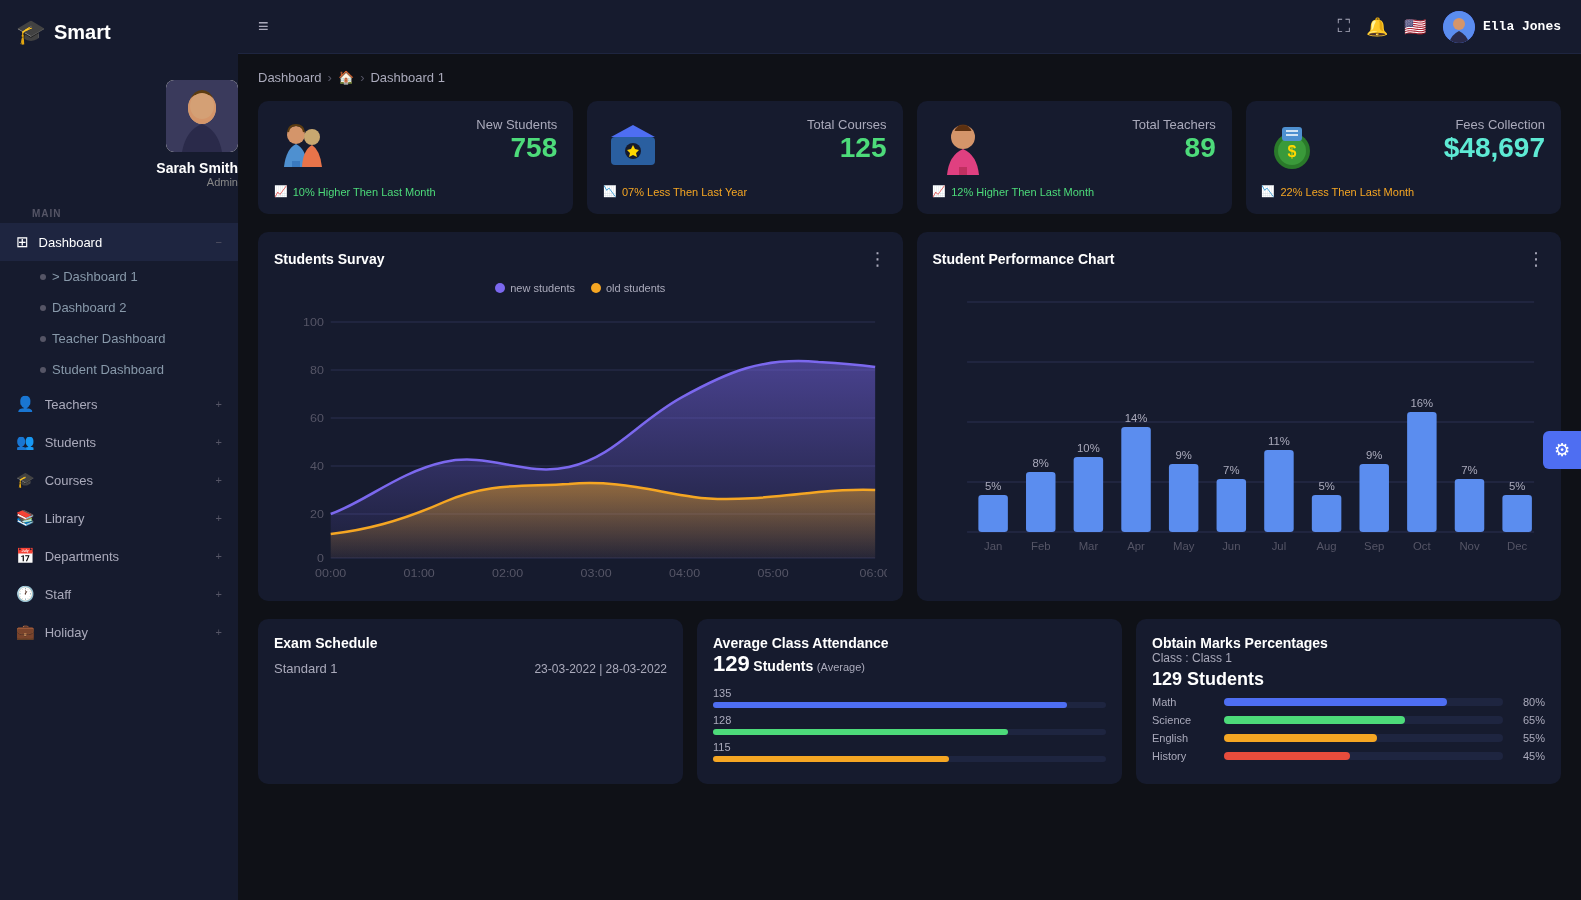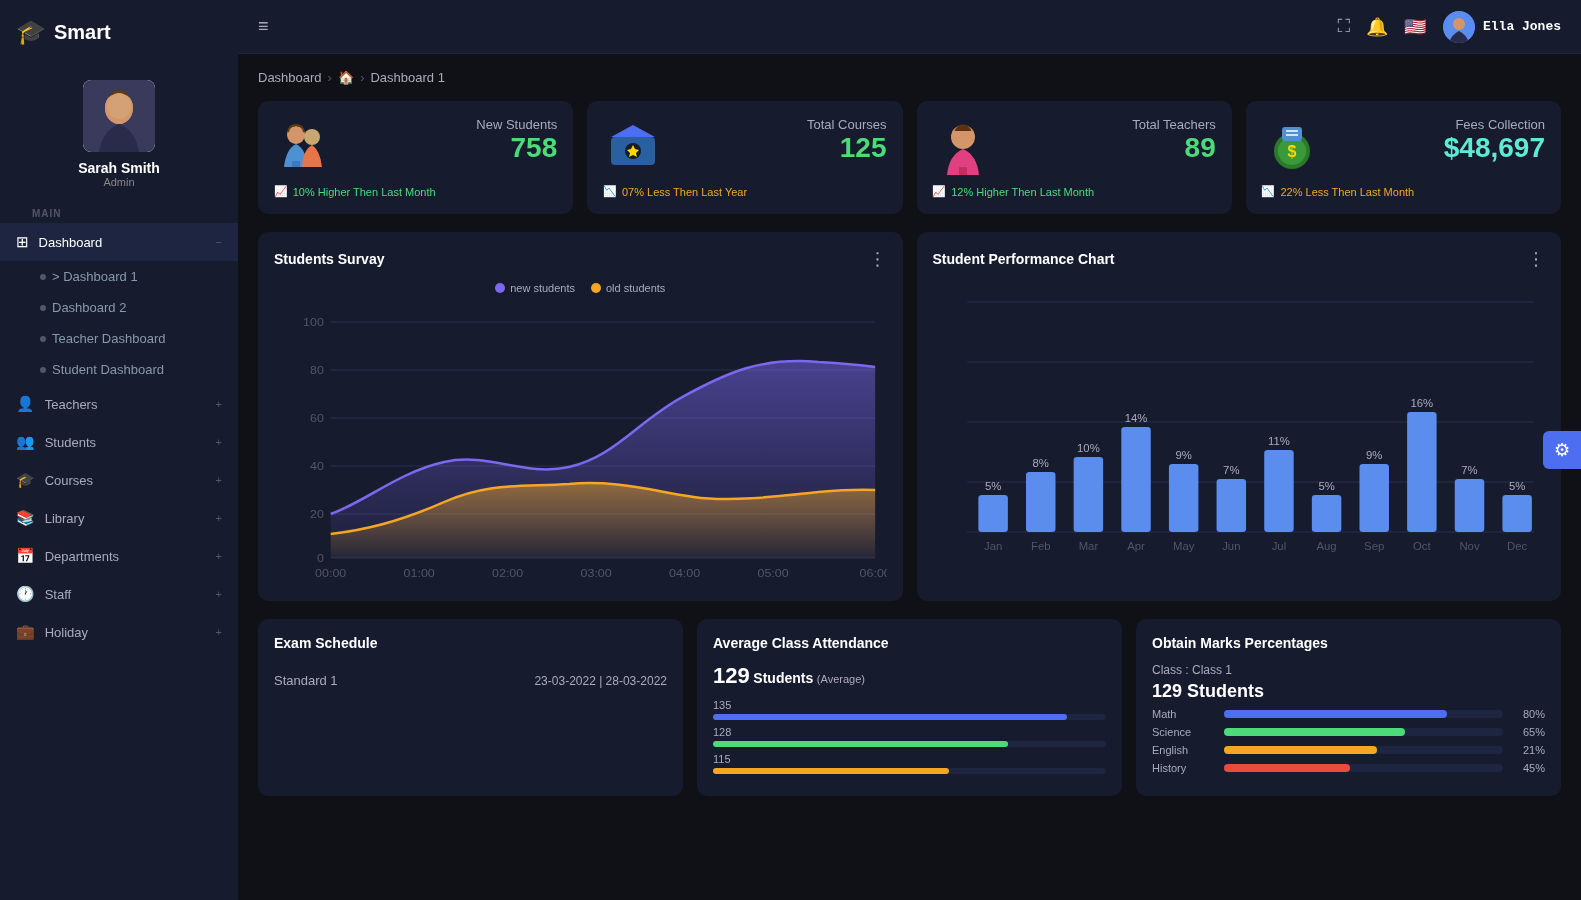--- a/index.html
+++ b/index.html
@@ -3,21 +3,21 @@
   <meta charset="utf-8">
   <style>
     * { box-sizing: border-box; margin: 0; padding: 0; }
     body { font-family: 'Segoe UI', Arial, sans-serif; background: #0f1117; color: #fff; display: flex; height: 100vh; overflow: hidden; font-size: 13px; }
 
     
     .sidebar { width: 238px; min-width: 238px; background: #161b2e; display: flex; flex-direction: column; overflow-y: auto; }
     .sidebar-logo { display: flex; align-items: center; gap: 8px; padding: 18px 16px; }
     .sidebar-logo-icon { font-size: 24px; }
     .sidebar-logo-text { font-size: 20px; font-weight: 700; color: #fff; }
-    .sidebar-profile { display: flex; flex-direction: column; align-items: center; padding: 16px 0 8px; }
+    .sidebar-profile { display: flex; flex-direction: column; align-items: flex-end; padding: 16px 0 8px; }
     .sidebar-avatar { width: 72px; height: 72px; border-radius: 8px; background: #ccc; overflow: hidden; display: flex; align-items: center; justify-content: center; font-size: 32px; }
     .sidebar-name { margin-top: 8px; font-size: 14px; font-weight: 600; }
     .sidebar-role { font-size: 11px; color: #888; }
     .sidebar-section-label { padding: 12px 32px 4px; font-size: 10px; color: #556; letter-spacing: 1px; font-weight: 700; }
     .sidebar-item { display: flex; align-items: center; padding: 10px 16px; cursor: pointer; color: #aab; font-size: 13px; transition: background 0.15s; }
     .sidebar-item.active { background: #1e2540; color: #fff; }
     .sidebar-item .item-icon { margin-right: 10px; font-size: 15px; }
     .sidebar-item .item-label { flex: 1; }
     .sidebar-item .item-expand { font-size: 11px; color: #556; }
     .sidebar-sub { padding-left: 40px; }
@@ -68,21 +68,21 @@
     .chart-legend { display: flex; gap: 16px; margin-bottom: 8px; justify-content: center; }
     .legend-item { display: flex; align-items: center; gap: 5px; font-size: 11px; color: #aab; }
     .legend-dot { width: 10px; height: 10px; border-radius: 50%; }
 
     
     .chart-svg-container { width: 100%; }
 
     
     .bottom-row { display: grid; grid-template-columns: 1fr 1fr 1fr; gap: 14px; }
     .bottom-card { background: #161b2e; border-radius: 10px; padding: 16px; }
-    .bottom-card-title { font-size: 14px; font-weight: 600; margin-bottom: 12px; }
+    .bottom-card-title { font-size: 14px; font-weight: 600; }
 
     
     .exam-row { display: flex; justify-content: space-between; align-items: center; padding: 10px 0; border-bottom: 1px solid #1e2540; }
     .exam-row:last-child { border-bottom: none; }
     .exam-standard { font-size: 13px; color: #aab; }
     .exam-date { font-size: 12px; color: #aab; }
     .attendance-sub { font-size: 11px; color: #aab; display: inline; }
     .attendance-bar-container { margin-top: 10px; }
     .attendance-bar-label { display: flex; justify-content: space-between; font-size: 11px; color: #aab; margin-bottom: 3px; }
     .attendance-bar-bg { background: #1e2540; border-radius: 4px; height: 6px; }
@@ -488,21 +488,21 @@
             <div class="marks-bar-bg">
               <div class="marks-bar-fill" style="width:65%;background:#4ddb7a;"></div>
             </div>
             <span class="marks-bar-pct">65%</span>
           </div>
           <div class="marks-bar-row">
             <span class="marks-bar-subject">English</span>
             <div class="marks-bar-bg">
               <div class="marks-bar-fill" style="width:55%;background:#f5a623;"></div>
             </div>
-            <span class="marks-bar-pct">21%</span>
+            <span class="marks-bar-pct">55%</span>
           </div>
           <div class="marks-bar-row">
             <span class="marks-bar-subject">History</span>
             <div class="marks-bar-bg">
               <div class="marks-bar-fill" style="width:45%;background:#e74c3c;"></div>
             </div>
             <span class="marks-bar-pct">45%</span>
           </div>
         </div>
       </div>

